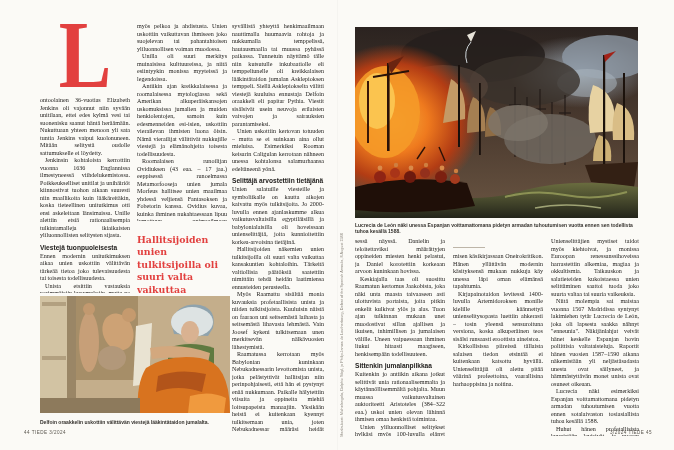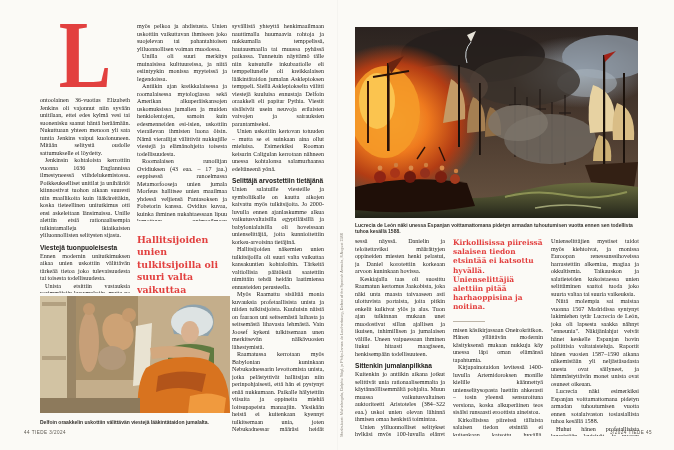--- a/index.html
+++ b/index.html
@@ -222,21 +222,20 @@
         <p>Keskiajalla taas oli suosittu Raamatun kertomus Jaakobista, joka näki unta maasta taivaaseen asti ulottuvista portaista, joita pitkin enkelit kulkivat ylös ja alas. Tuon ajan tulkinnan mukaan unet muodostivat sillan ajallisen ja ikuisen, inhimillisen ja jumalaisen välille. Uneen vaipuessaan ihminen liukui hitaasti maagiseen, henkisempään todellisuuteen.</p>
       </div>
     <div class="subhead">Sittenkin jumalanpilkkaa</div>
     <div class="parasbox">
         <p>Kuitenkin jo antiikin aikana jotkut selittivät unia rationaalisemmalta ja käytännöllisemmältä pohjalta. Muun muassa vaikutusvaltainen auktoriteetti Aristoteles (384–322 eaa.) uskoi unien olevan lähinnä ihmisen omaa henkistä toimintaa.</p>
         <p>Unien yliluonnolliset selitykset hylkäsi myös 100-luvulla elänyt Artemidoros Daldislainen unien tulkitse-</p>
       </div>
   </div>
 
   <div class="col" style="left:453px; top:238px; height:198px;">
-    <div class="pullquote pq-sm">Kirkollisissa piireissä salaisen tiedon etsintää ei katsottu hyvällä. Unienselittäjiä alettiin pitää harhaoppisina ja noitina.</div>
     <div class="quote-rule"></div>
     <div class="parasbox" style="margin-top:5px;">
         <p>misen käsikirjassaan Oneirokritikon. Hänen yllättävän modernin käsityksensä mukaan nukkuja käy unessa läpi oman elämänsä tapahtumia.</p>
         <p>Kirjapainotaidon levitessä 1400-luvulla Artemidoroksen monille kielille käännettyä unienselitysopasta luettiin ahkerasti – tosin yleensä sensuroituna versiona, koska alkuperäinen teos sisälsi runsaasti eroottista aineistoa.</p>
         <p>Kirkollisissa piireissä tällaista salaisen tiedon etsintää ei kuitenkaan katsottu hyvällä. Unienselittäjiä oli alettu pitää väärinä profeettoina, vaarallisina harhaoppisina ja noitina.</p>
       </div>
   </div>
 
   <div class="col" style="left:551px; top:238px; width:88px; height:198px;">
     <div class="parasbox">

